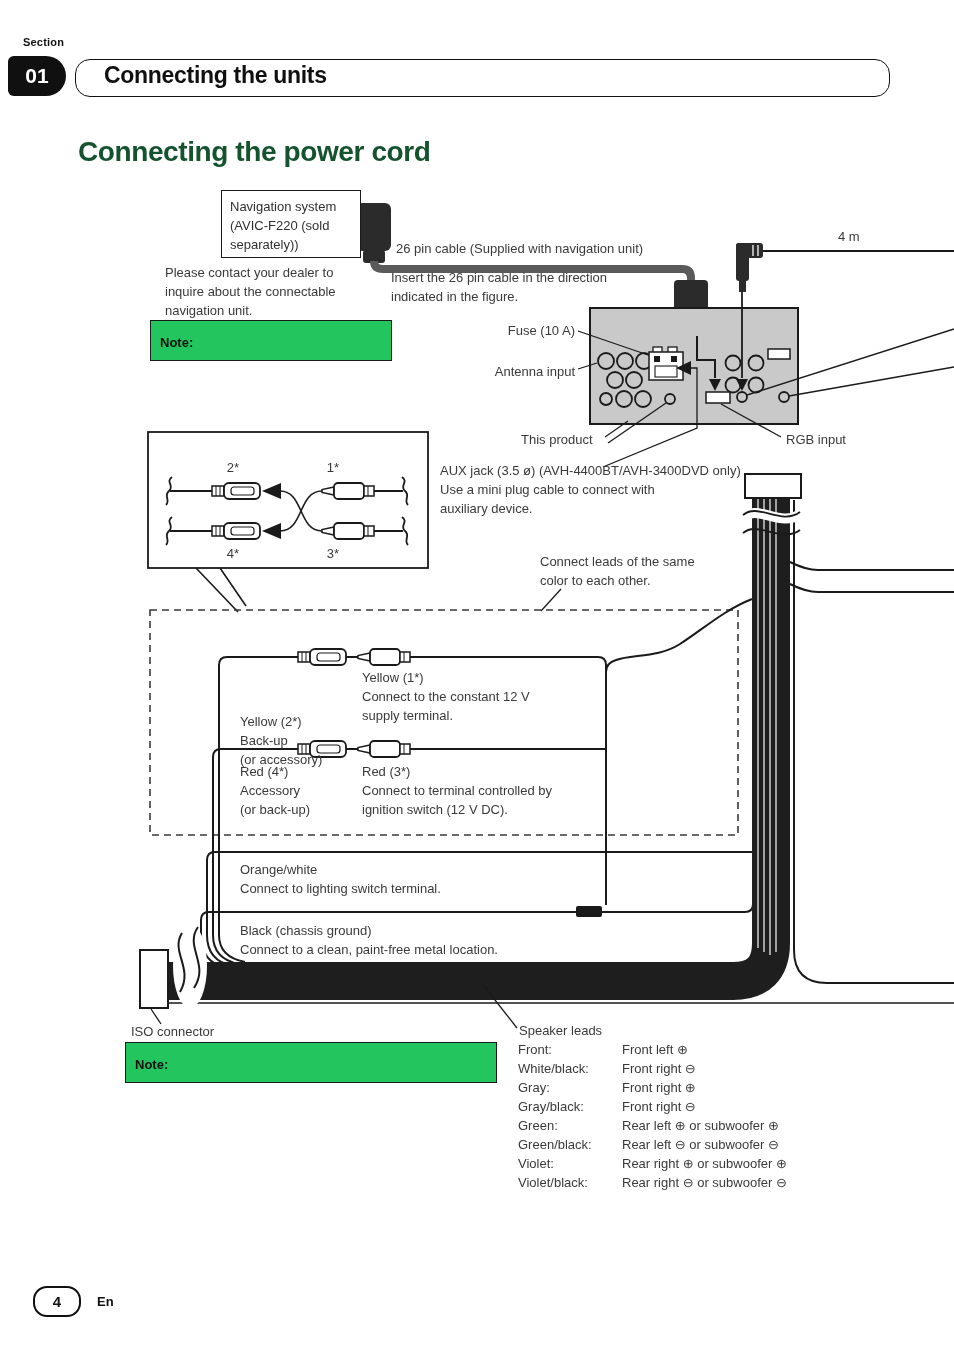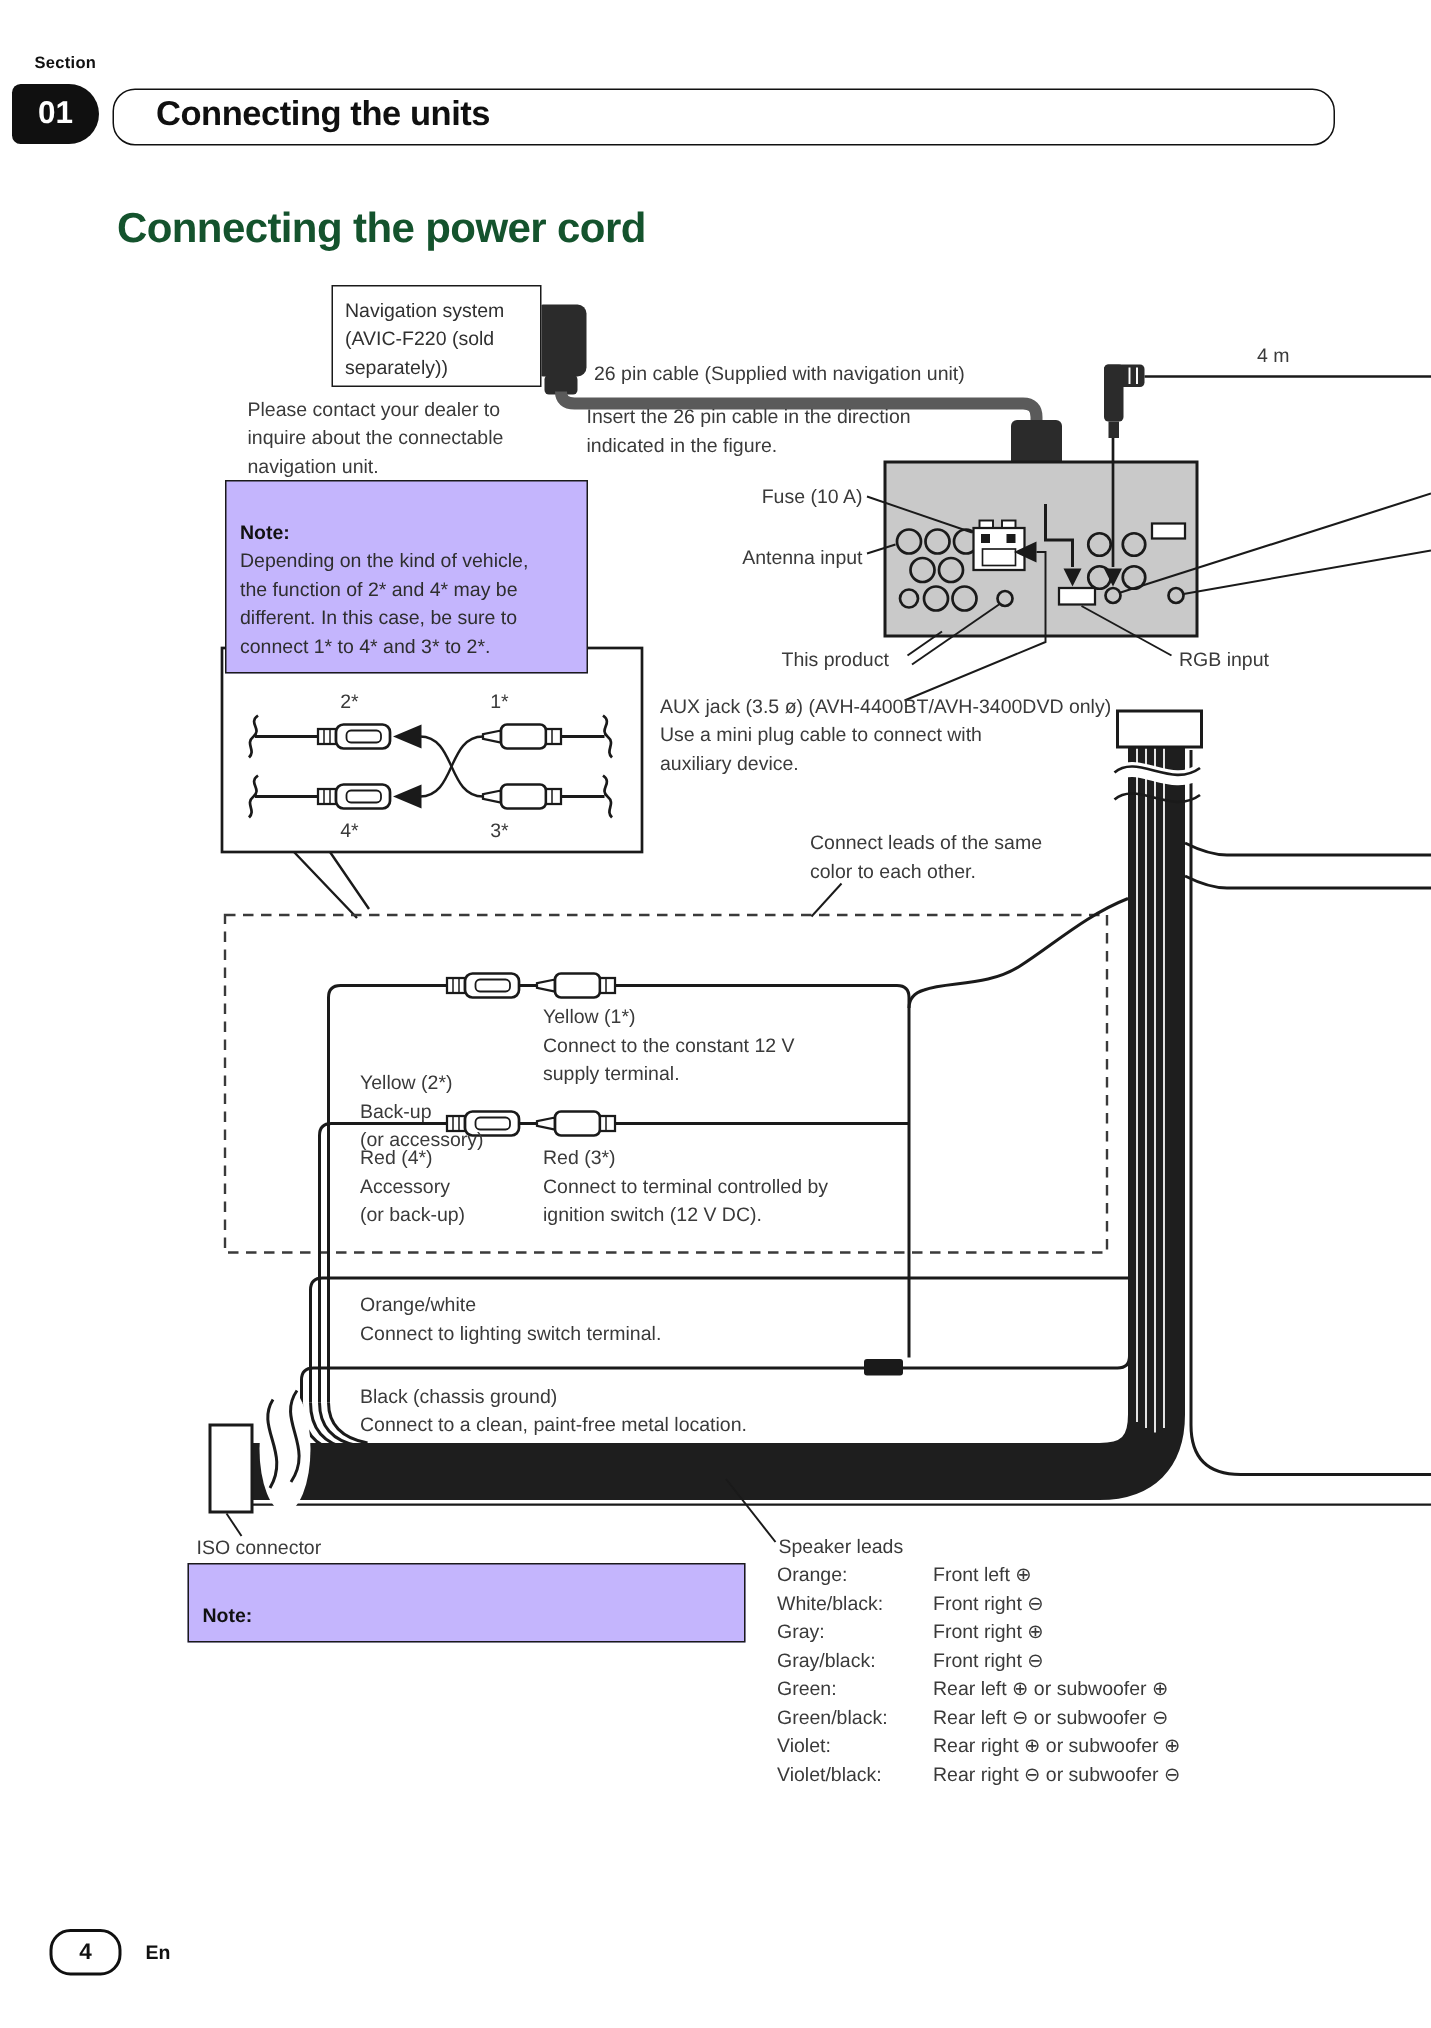--- a/index.html
+++ b/index.html
@@ -5,22 +5,22 @@
   html,body{margin:0;padding:0;}
   body{
     width:954px;height:1352px;position:relative;background:#ffffff;
     font-family:"Liberation Sans","DejaVu Sans",sans-serif;color:#303030;
     overflow:hidden;
   }
   .abs{position:absolute;}
   .lbl{position:absolute;font-size:13px;line-height:19px;white-space:pre-line;color:#3a3a3a;z-index:3;}
   .lbl.right{text-align:right;}
   .lbl.center{text-align:center;}
-  .notebox{position:absolute;background:#c4b5fd;border:1.5px solid #1a1a1a;z-index:3;
-    padding:24px 9px 8px 9px;font-size:13px;line-height:19px;color:#2e2e2e;}
+  .notebox{position:absolute;background:#22c55e;border:1.5px solid #1a1a1a;z-index:3;
+    padding:12px 9px 8px 9px;font-size:13px;line-height:19px;color:#2e2e2e;}
   .notebox .nt{font-weight:bold;color:#111;}
   .notebox .nb{white-space:pre-line;}
   #section-label{left:23px;top:36px;font-size:11px;font-weight:bold;color:#111;letter-spacing:.2px;}
   #section-tab{left:8px;top:56px;width:58px;height:40px;background:#101010;
     border-radius:6px 21px 21px 6px;color:#fff;font-size:21px;font-weight:bold;
     text-align:center;line-height:40px;z-index:3;}
   #chapter-banner{left:75px;top:59px;width:813px;height:36px;border:1.6px solid #101010;
     border-radius:15px;z-index:3;}
   #chapter-title{left:104px;top:62px;font-size:23px;font-weight:bold;color:#101010;letter-spacing:-.3px;}
   #page-title{left:78px;top:136px;font-size:28px;font-weight:bold;color:#14532d;letter-spacing:-.4px;}
@@ -202,24 +202,20 @@
 separately))</div>
 <div class="lbl" style="left:396px;top:239px;">26 pin cable (Supplied with navigation unit)</div>
 <div class="lbl" style="left:165px;top:263px;">Please contact your dealer to
 inquire about the connectable
 navigation unit.</div>
 <div class="lbl" style="left:391px;top:268px;">Insert the 26 pin cable in the direction
 indicated in the figure.</div>
 
 <div class="notebox" style="left:150px;top:320px;width:222px;">
   <div class="nt">Note:</div>
-  <div class="nb">Depending on the kind of vehicle,
-the function of 2* and 4* may be
-different. In this case, be sure to
-connect 1* to 4* and 3* to 2*.</div>
 </div>
 
 <div class="lbl right" style="left:455px;top:321px;width:120px;">Fuse (10 A)</div>
 <div class="lbl right" style="left:455px;top:362px;width:120px;">Antenna input</div>
 <div class="lbl" style="left:521px;top:430px;">This product</div>
 <div class="lbl" style="left:786px;top:430px;">RGB input</div>
 <div class="lbl" style="left:838px;top:227px;">4 m</div>
 <div class="lbl" style="left:440px;top:461px;">AUX jack (3.5 ø) (AVH-4400BT/AVH-3400DVD only)
 Use a mini plug cable to connect with
 auxiliary device.</div>
@@ -251,21 +247,21 @@
 
 <div class="lbl" style="left:131px;top:1022px;">ISO connector</div>
 
 <div class="notebox" style="left:125px;top:1042px;width:352px;">
   <span class="nt">Note:</span>
 </div>
 
 <div class="lbl" style="left:519px;top:1021px;">Speaker leads</div>
 <div id="speaker-table" class="abs">
   <div class="sp-row">
-      <div class="sp-color">Orange:</div>
+      <div class="sp-color">Front:</div>
       <div>Front left ⊕</div>
     </div>
   <div class="sp-row">
       <div class="sp-color">White/black:</div>
       <div>Front right ⊖</div>
     </div>
   <div class="sp-row">
       <div class="sp-color">Gray:</div>
       <div>Front right ⊕</div>
     </div>

